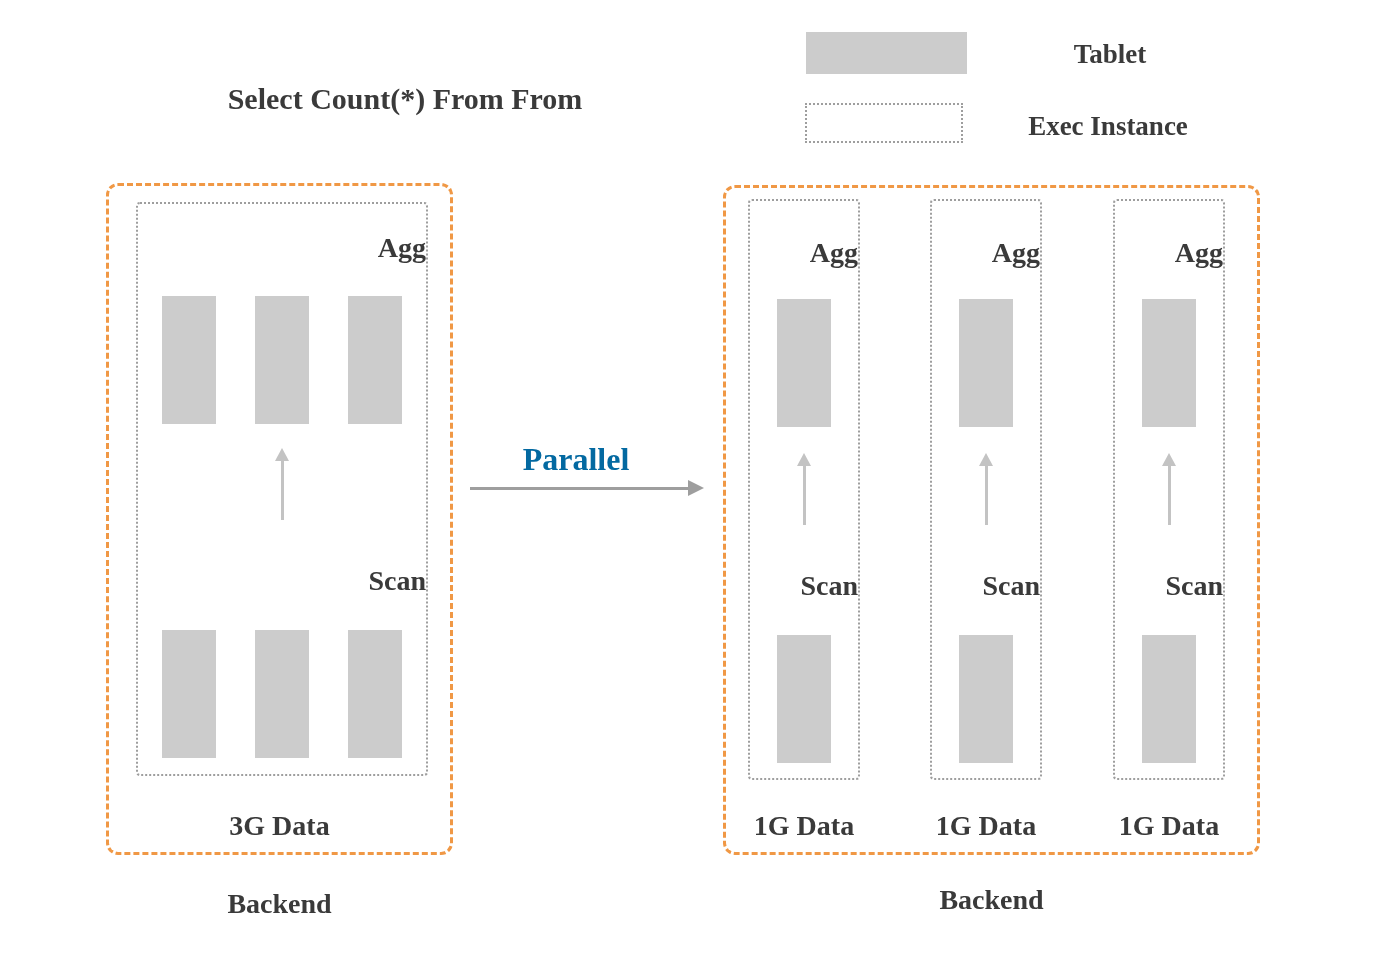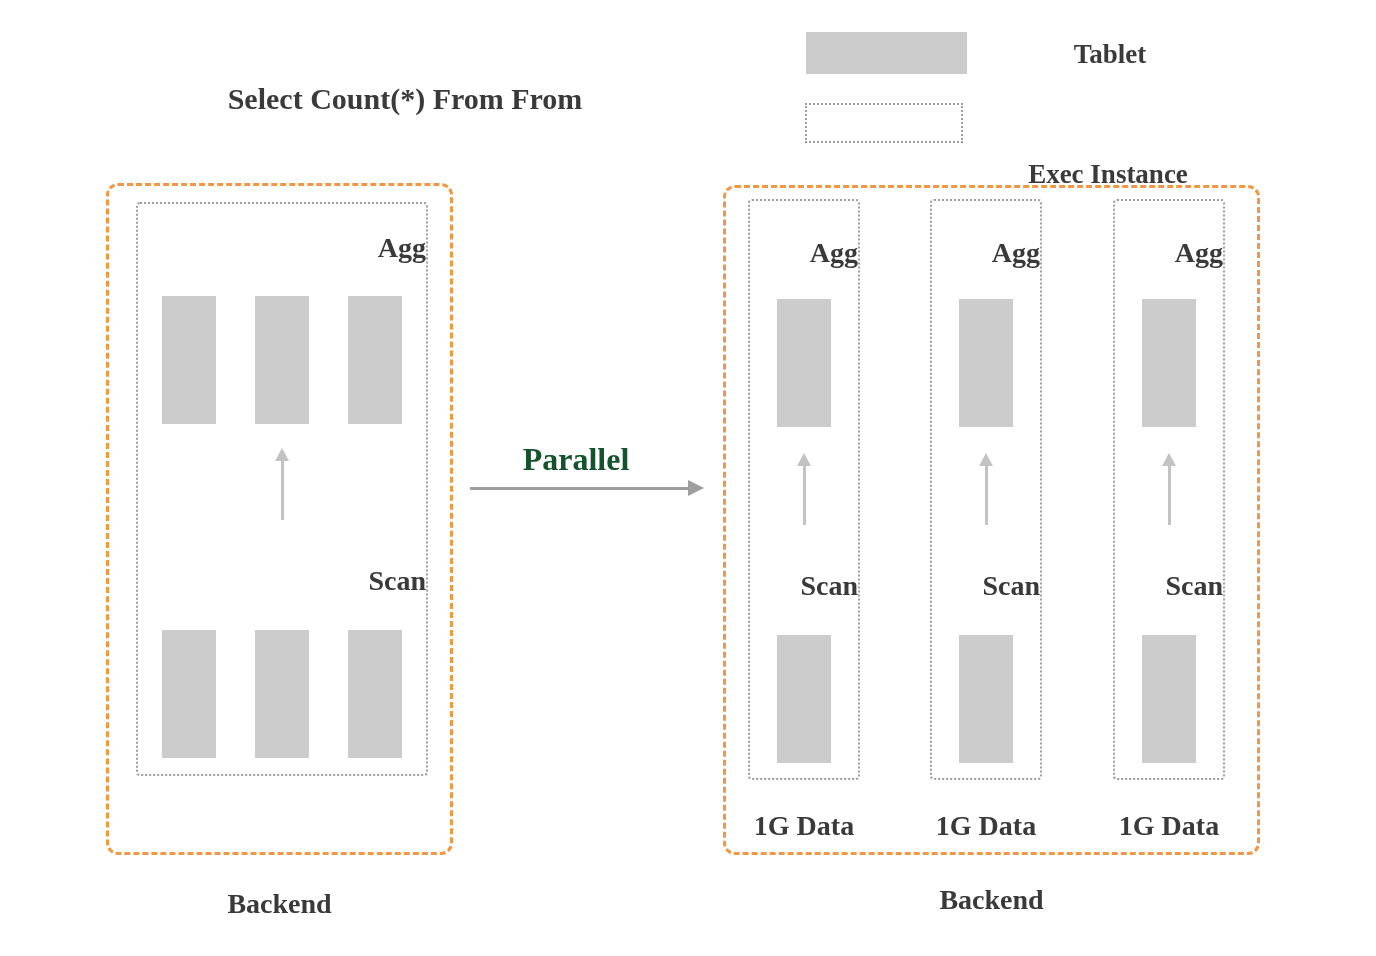--- a/index.html
+++ b/index.html
@@ -33,21 +33,21 @@
     left: 806px; top: 32px; width: 161px; height: 42px;
     background: #cccccc;
   }
   .legend-swatch-exec {
     position: absolute;
     left: 805px; top: 103px; width: 154px; height: 36px;
     background: #ffffff;
     border: 2px dotted #9e9e9e;
   }
   .legend-label-tablet { left: 1005px; top: 39px; width: 210px; font-size: 27px; }
-  .legend-label-exec   { left: 1003px; top: 111px; width: 210px; font-size: 27px; margin-top: 48px; }
+  .legend-label-exec   { left: 1003px; top: 111px; width: 210px; font-size: 27px; }
   
   .backend-box {
     position: absolute;
     border: 3px dashed #f09845;
     border-radius: 12px;
     background: transparent;
   }
   .backend-left  { left: 106px; top: 183px; width: 341px; height: 666px; }
   .backend-right { left: 723px; top: 185px; width: 531px; height: 664px; }
   
@@ -104,21 +104,21 @@
     border-bottom: 13px solid #c3c3c3;
   }
   .v-arrow-line {
     width: 3px; height: 59px;
     background: #c3c3c3;
   }
   
   .parallel-label {
     left: 465px; top: 441px; width: 222px;
     font-size: 32px;
-    color: #14532d;
+    color: #0369a1;
   }
   .h-arrow {
     position: absolute;
     left: 470px; top: 480px;
     display: flex;
     align-items: center;
   }
   .h-arrow-line { width: 218px; height: 3px; background: #9e9e9e; }
   .h-arrow-head {
     width: 0; height: 0;
@@ -162,20 +162,21 @@
         <div class="v-arrow-line"></div>
       </div>
       <div class="op-label" style="top:361px;">Scan</div>
       <div class="tablet-row" style="top:426px;">
         <div class="tablet"></div>
         <div class="tablet"></div>
         <div class="tablet"></div>
       </div>
     </div>
   </div>
+  <div class="txt data-label-left">3G Data</div>
   <div class="txt backend-label-left">Backend</div>
 
   <div class="txt parallel-label">Parallel</div>
   <div class="h-arrow">
     <div class="h-arrow-line"></div>
     <div class="h-arrow-head"></div>
   </div>
 
   <div class="backend-box backend-right">
 

